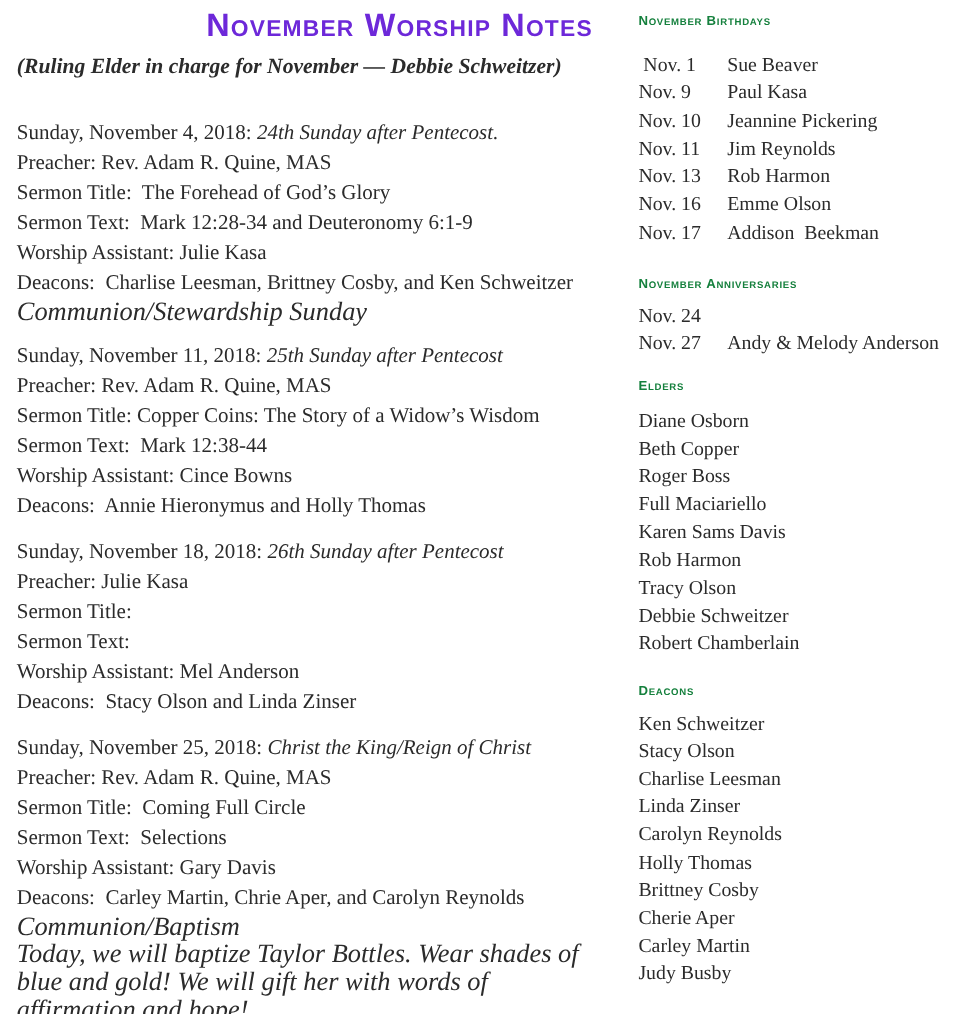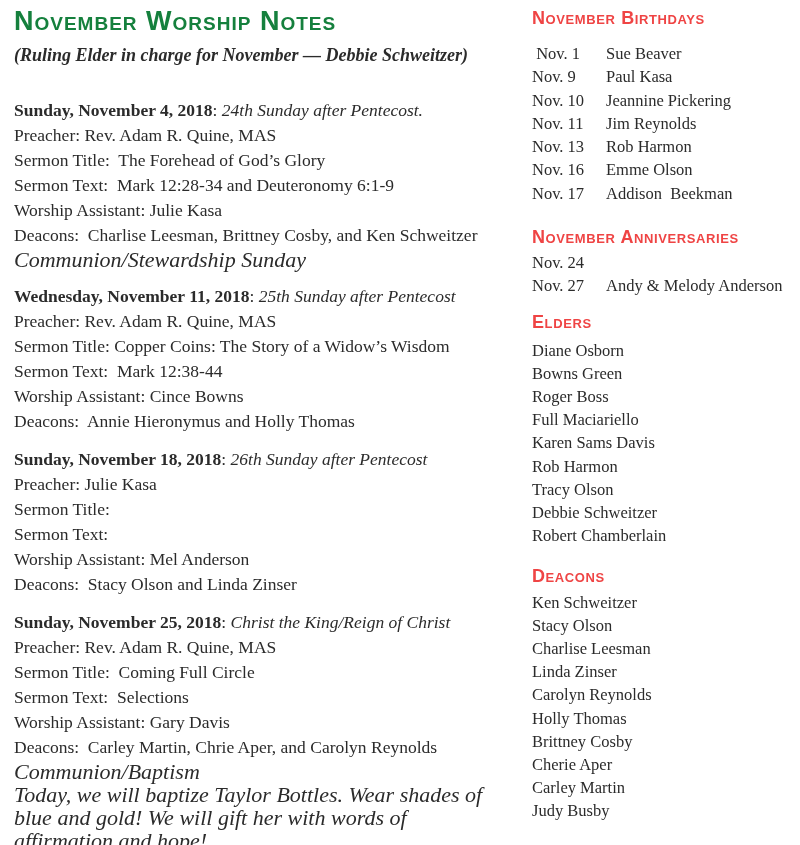--- a/index.html
+++ b/index.html
@@ -12,48 +12,48 @@
   .page { display: flex; width: 800px; height: 845px; }
 
   
   .left-col { width: 514px; padding: 6px 20px 0 14px; }
   .page-title {
     font-family: "Liberation Sans", sans-serif;
     font-variant: small-caps;
     font-weight: 700;
     font-size: 27px;
     letter-spacing: 1px;
-    color: #15803d;
-    text-align: left;
+    color: #6d28d9;
+    text-align: right;
     line-height: 1.15;
     margin: 0 0 7px 0;
   }
   .subtitle {
     font-size: 18px;
     font-weight: 700;
     font-style: italic;
     line-height: 22px;
     margin: 0 0 32px 0;
   }
   .service { margin-bottom: 13px; }
   .svc-head, .svc-line { font-size: 17.5px; line-height: 25px; }
-  .svc-date { font-weight: 700; }
+  .svc-date { font-weight: 400; }
   .svc-sep { font-weight: 400; }
   .svc-occ { font-style: italic; }
   .svc-note { font-size: 22px; line-height: 23px; font-style: italic; }
 
   
   .right-col { width: 286px; padding: 8px 8px 0 18px; }
   .side-heading {
     font-family: "Liberation Sans", sans-serif;
     font-variant: small-caps;
     font-weight: 700;
-    font-size: 18px;
+    font-size: 11px;
     letter-spacing: 0.6px;
-    color: #ef4444;
+    color: #15803d;
     line-height: 20px;
   }
   .sec-birthdays .side-heading { margin: 0 0 14px 0; }
   .sec-anniv { margin-top: 22px; }
   .sec-anniv .side-heading { margin: 0 0 4px 0; }
   .sec-elders { margin-top: 14px; }
   .sec-elders .side-heading { margin: 0 0 7px 0; }
   .sec-deacons { margin-top: 18px; }
   .sec-deacons .side-heading { margin: 0 0 5px 0; }
   .bd-row { display: flex; font-size: 16.5px; line-height: 23.3px; }
@@ -74,21 +74,21 @@
       <p class="svc-head"><strong class="svc-date">Sunday, November 4, 2018</strong><span class="svc-sep">:</span> <em class="svc-occ">24th Sunday after Pentecost.</em></p>
       <p class="svc-line">Preacher: Rev. Adam R. Quine, MAS</p>
       <p class="svc-line">Sermon Title:&nbsp; The Forehead of God’s Glory</p>
       <p class="svc-line">Sermon Text:&nbsp; Mark 12:28-34 and Deuteronomy 6:1-9</p>
       <p class="svc-line">Worship Assistant: Julie Kasa</p>
       <p class="svc-line">Deacons:&nbsp; Charlise Leesman, Brittney Cosby, and Ken Schweitzer</p>
       <p class="svc-note">Communion/Stewardship Sunday</p>
     </section>
 
     <section class="service">
-      <p class="svc-head"><strong class="svc-date">Wednesday, November 11, 2018</strong><span class="svc-sep">:</span> <em class="svc-occ">25th Sunday after Pentecost</em></p>
+      <p class="svc-head"><strong class="svc-date">Sunday, November 11, 2018</strong><span class="svc-sep">:</span> <em class="svc-occ">25th Sunday after Pentecost</em></p>
       <p class="svc-line">Preacher: Rev. Adam R. Quine, MAS</p>
       <p class="svc-line">Sermon Title: Copper Coins: The Story of a Widow’s Wisdom</p>
       <p class="svc-line">Sermon Text:&nbsp; Mark 12:38-44</p>
       <p class="svc-line">Worship Assistant: Cince Bowns</p>
       <p class="svc-line">Deacons:&nbsp; Annie Hieronymus and Holly Thomas</p>
     </section>
 
     <section class="service">
       <p class="svc-head"><strong class="svc-date">Sunday, November 18, 2018</strong><span class="svc-sep">:</span> <em class="svc-occ">26th Sunday after Pentecost</em></p>
       <p class="svc-line">Preacher: Julie Kasa</p>
@@ -151,21 +151,21 @@
         </div>
       <div class="bd-row">
           <span class="bd-date">Nov. 27</span>
           <span class="bd-name">Andy &amp; Melody Anderson</span>
         </div>
     </section>
 
     <section class="sec-elders">
       <h2 class="side-heading">Elders</h2>
       <p class="roster-name">Diane Osborn</p>
-      <p class="roster-name">Bowns Green</p>
+      <p class="roster-name">Beth Copper</p>
       <p class="roster-name">Roger Boss</p>
       <p class="roster-name">Full Maciariello</p>
       <p class="roster-name">Karen Sams Davis</p>
       <p class="roster-name">Rob Harmon</p>
       <p class="roster-name">Tracy Olson</p>
       <p class="roster-name">Debbie Schweitzer</p>
       <p class="roster-name">Robert Chamberlain</p>
     </section>
 
     <section class="sec-deacons">

